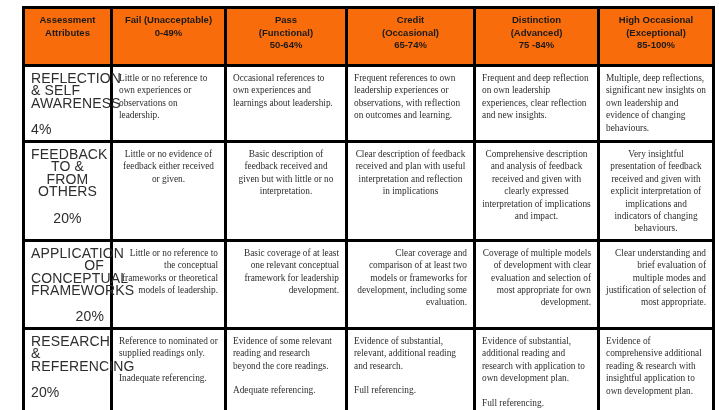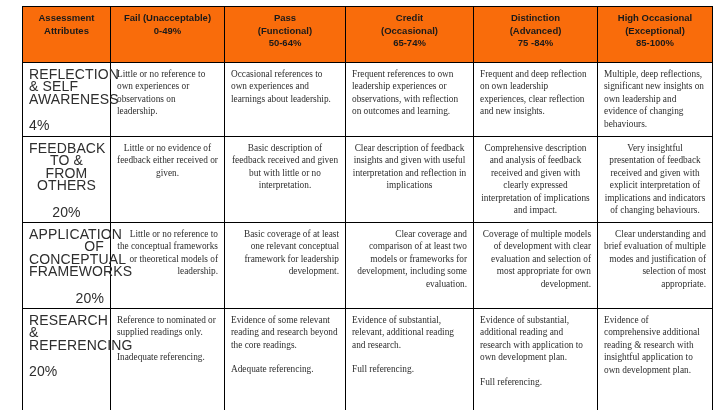--- a/index.html
+++ b/index.html
@@ -27,21 +27,21 @@
   }
   table.rubric col.c-attr   { width: 88px; }
   table.rubric col.c-fail   { width: 114px; }
   table.rubric col.c-pass   { width: 121px; }
   table.rubric col.c-credit { width: 128px; }
   table.rubric col.c-dist   { width: 124px; }
   table.rubric col.c-hd     { width: 115px; }
 
   table.rubric th,
   table.rubric td {
-    border: 1px solid #000000;
+    border: 3px solid #000000;
     vertical-align: top;
     padding: 5px 6px 4px 6px;
   }
   thead th {
     background: #f96c0b;
     border-color: #2b2b2b;
     text-align: center;
     vertical-align: middle;
     font-weight: bold;
     font-size: 9.5px;
@@ -147,21 +147,21 @@
             <span class="attr-name">FEEDBACK TO &amp; FROM OTHERS</span>
             <span class="attr-weight">20%</span>
           </td>
           <td class="desc">
             <span class="para">Little or no evidence of feedback either received or given.</span>
           </td>
           <td class="desc">
             <span class="para">Basic description of feedback received and given but with little or no interpretation.</span>
           </td>
           <td class="desc">
-            <span class="para">Clear description of feedback insights and given with useful interpretation and reflection in implications</span>
+            <span class="para">Clear description of feedback received and plan with useful interpretation and reflection in implications</span>
           </td>
           <td class="desc">
             <span class="para">Comprehensive description and analysis of feedback received and given with clearly expressed interpretation of implications and impact.</span>
           </td>
           <td class="desc">
             <span class="para">Very insightful presentation of feedback received and given with explicit interpretation of implications and indicators of changing behaviours.</span>
           </td>
         </tr>
         <tr class="r2">
           <td class="attr-cell">

